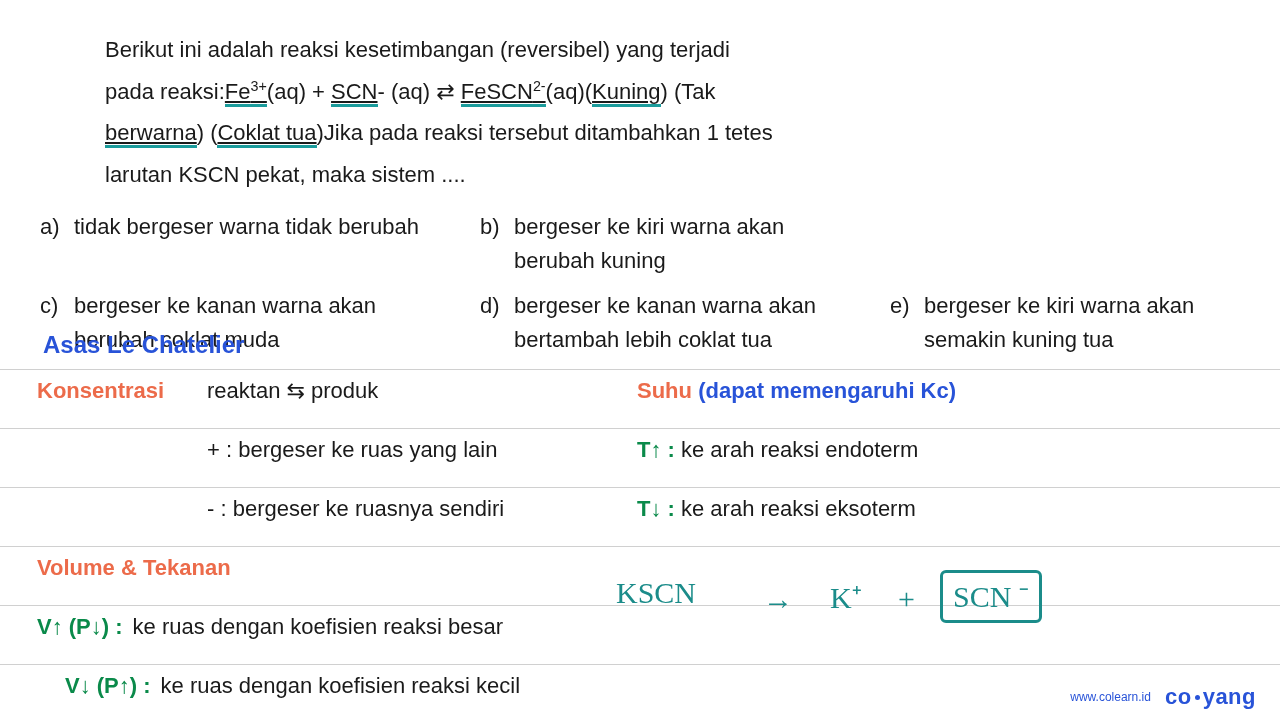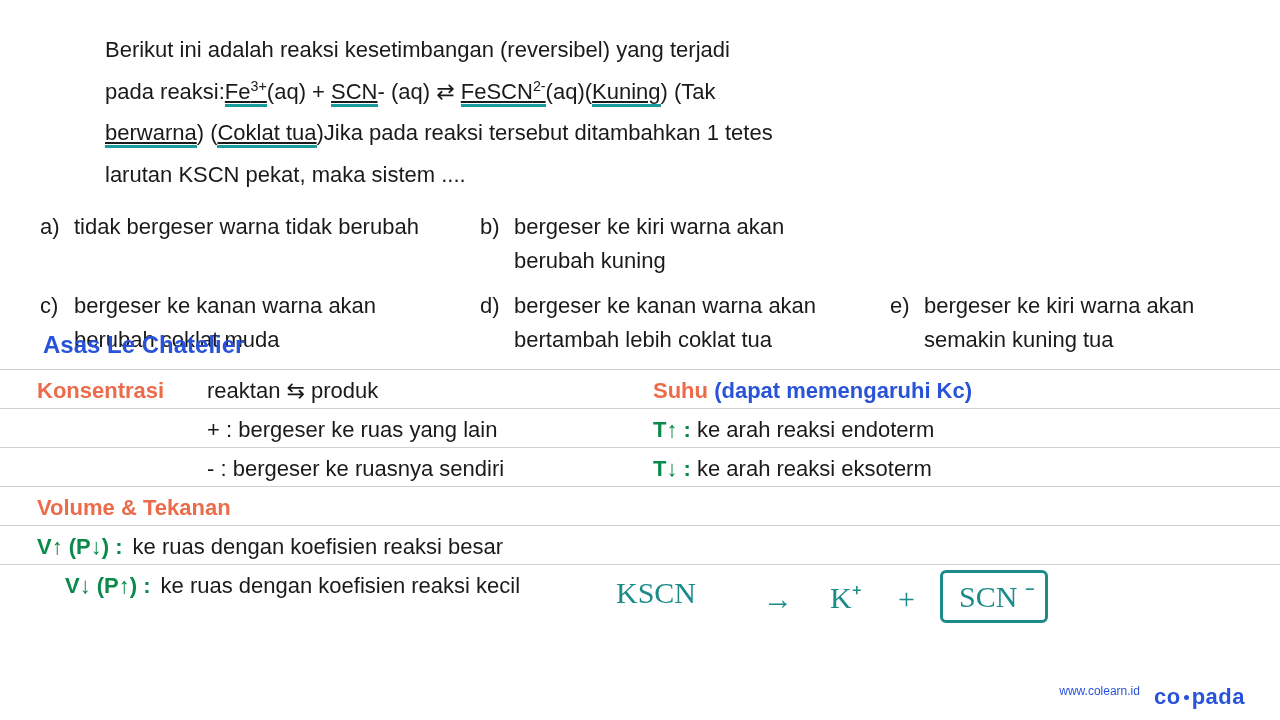--- a/index.html
+++ b/index.html
@@ -32,49 +32,49 @@
   .heading-blue { color: #2853d8; font-weight: 700; font-size: 24px; padding: 2px 0 0 43px; }
 
   .rules {
     margin-top: 10px;
     border-top: 1px solid #d0d0d0;
     font-size: 22px;
   }
   .rule-row {
     display: flex;
     border-bottom: 1px solid #d0d0d0;
-    padding: 8px 0 4px 37px;
-    gap: 26px;
+    padding: 8px 0 24px 37px;
+    gap: 10px;
   }
   .col-left { width: 590px; display:flex; gap:10px;}
   .col-right { flex: 1; }
   .no-border { border-bottom: none; }
   .sub1 { color: #ec6b4a; font-weight: 700; }
   .sub2 { color: #2853d8; font-weight: 700; }
   .green-b { color: #0a8a4a; font-weight: 700; }
 
   .hand {
     position: absolute;
     color: #1b8c8a;
     font-family: "Comic Sans MS", cursive;
     font-size: 30px;
     font-weight: 500;
   }
   .hand-kscn { left: 616px; top: 576px; }
   .hand-arrow { left: 763px; top: 582px; }
   .hand-k { left: 830px; top: 576px; }
   .hand-plus { left: 898px; top: 582px; }
-  .hand-scn { left: 940px; top: 570px; border: 3px solid #1b8c8a; border-radius: 6px; padding: 2px 10px 4px 16px; }
+  .hand-scn { left: 940px; top: 570px; border: 3px solid #1b8c8a; border-radius: 6px; padding: 2px 10px 4px 10px; }
 
   .footer {
     position: absolute;
-    right: 35px;
+    right: 24px;
     bottom: 10px;
     display: flex;
-    align-items: flex-start;
+    align-items: center;
     gap: 14px;
   }
   .footer .url { color: #2853d8; font-size: 12px; }
   .footer .logo { color: #2853d8; font-weight: 700; font-size: 22px; letter-spacing: 0.5px; }
   .footer .logo .dot { display:inline-block; width:5px; height:5px; background:#2853d8; border-radius:50%; margin:0 3px 4px 3px;}
 
   .eq-arrows { font-family: Arial; }
 </style>
 </head>
 <body>
@@ -171,15 +171,15 @@
 
 <div class="hand hand-kscn">KSCN</div>
 <div class="hand hand-arrow">→</div>
 <div class="hand hand-k">K⁺</div>
 <div class="hand hand-plus">+</div>
 <div class="hand hand-scn">SCN ⁻</div>
 
 <div class="footer">
   <span class="url">www.colearn.id</span>
   <span class="logo">
-    <span>co</span><span class="dot"></span><span>pada</span>
+    <span>co</span><span class="dot"></span><span>yang</span>
   </span>
 </div>
 
 </body></html>

